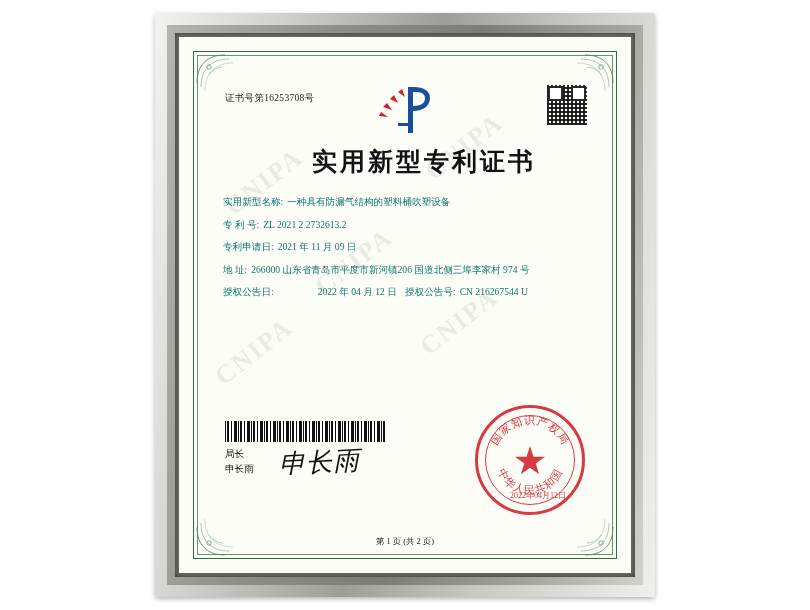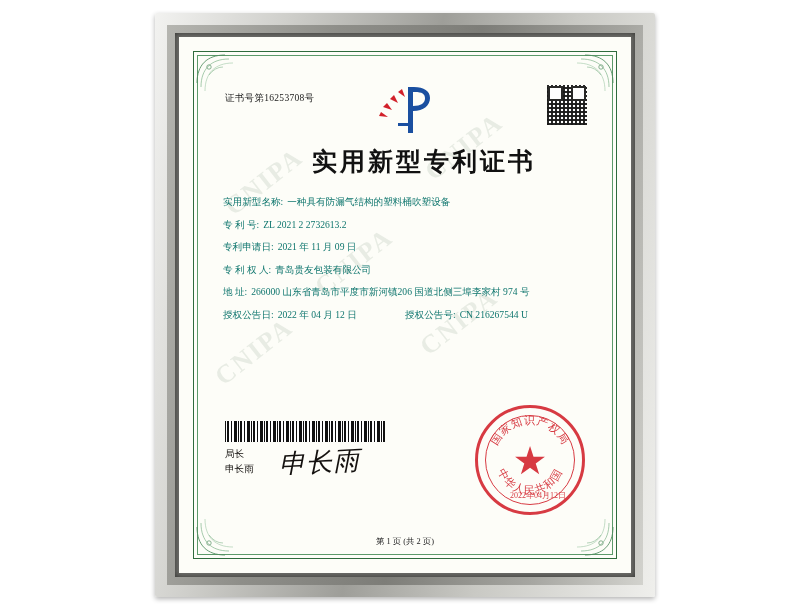--- a/index.html
+++ b/index.html
@@ -166,21 +166,21 @@
   .field-value {
     margin-left: 4px;
     flex: 1 1 auto;
   }
   .two-col {
     display: flex;
     font-size: 9.6px;
     line-height: 14px;
     margin-bottom: 8.5px;
   }
-  .two-col .col-a { width: 182px; display: flex; }
+  .two-col .col-a { width: 182px; display: flex; gap: 40px; }
   .two-col .col-b { display: flex; }
 
   
   .paras {
     position: absolute;
     left: 44px; top: 296px;
     width: 364px;
     font-family: "Liberation Serif", serif;
     font-size: 9.3px;
     line-height: 15.5px;
@@ -353,24 +353,20 @@
           <span class="field-label">实用新型名称:</span>
           <span class="field-value">一种具有防漏气结构的塑料桶吹塑设备</span>
         </div>
         <div class="field-row">
           <span class="field-label">专  利  号:</span>
           <span class="field-value">ZL 2021 2 2732613.2</span>
         </div>
         <div class="field-row">
           <span class="field-label">专利申请日:</span>
           <span class="field-value">2021 年 11 月 09 日</span>
-        </div>
-        <div class="field-row">
-          <span class="field-label">专  利  权  人:</span>
-          <span class="field-value">青岛贵友包装有限公司</span>
         </div>
         <div class="field-row">
           <span class="field-label">地        址:</span>
           <span class="field-value">266000 山东省青岛市平度市新河镇206 国道北侧三埠李家村 974 号</span>
         </div>
         <div class="two-col">
           <span class="col-a">
             <span class="field-label">授权公告日:</span>
             <span class="field-value">2022 年 04 月 12 日</span>
           </span>

